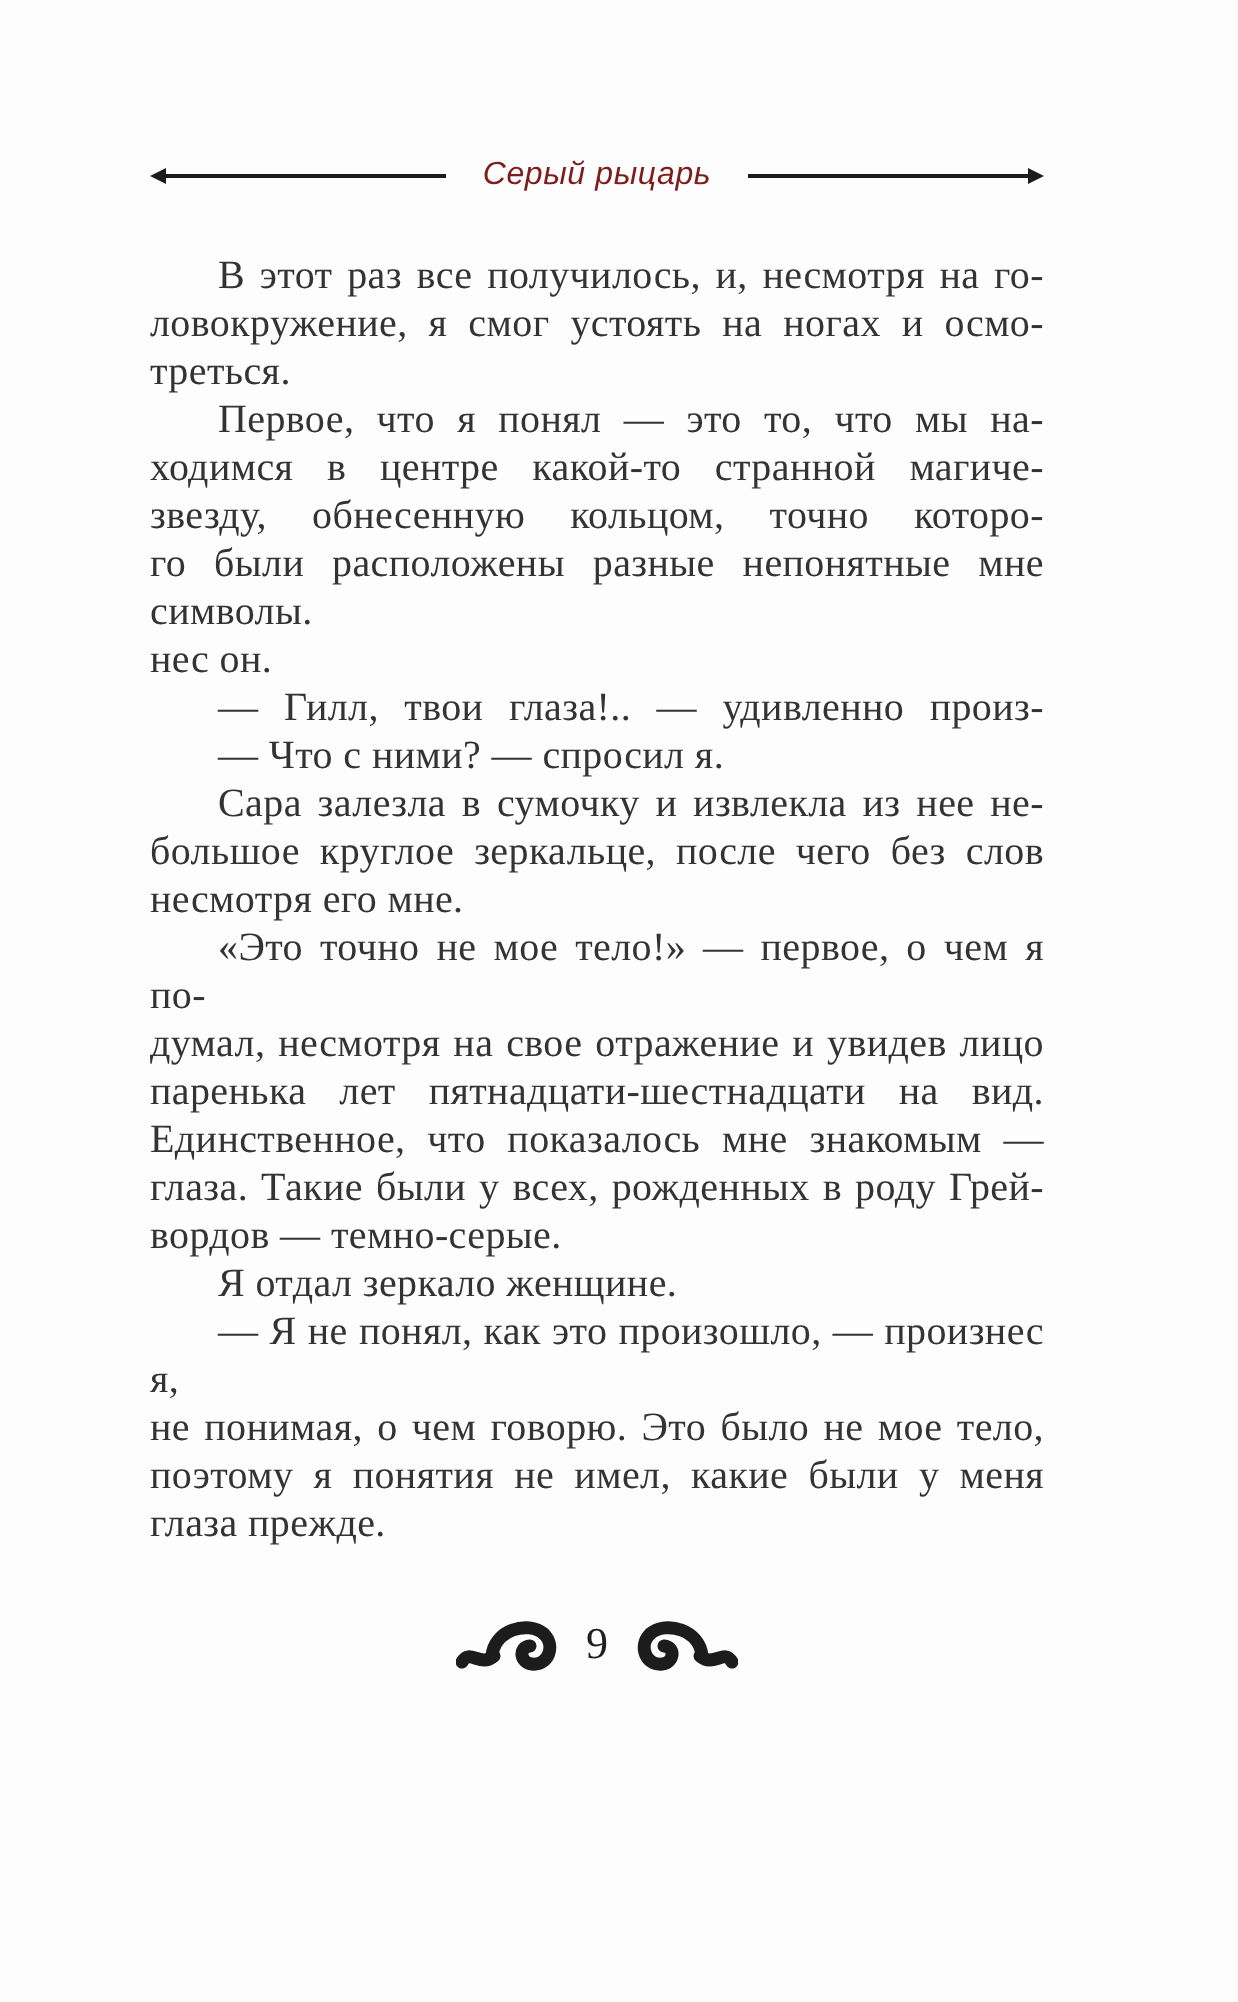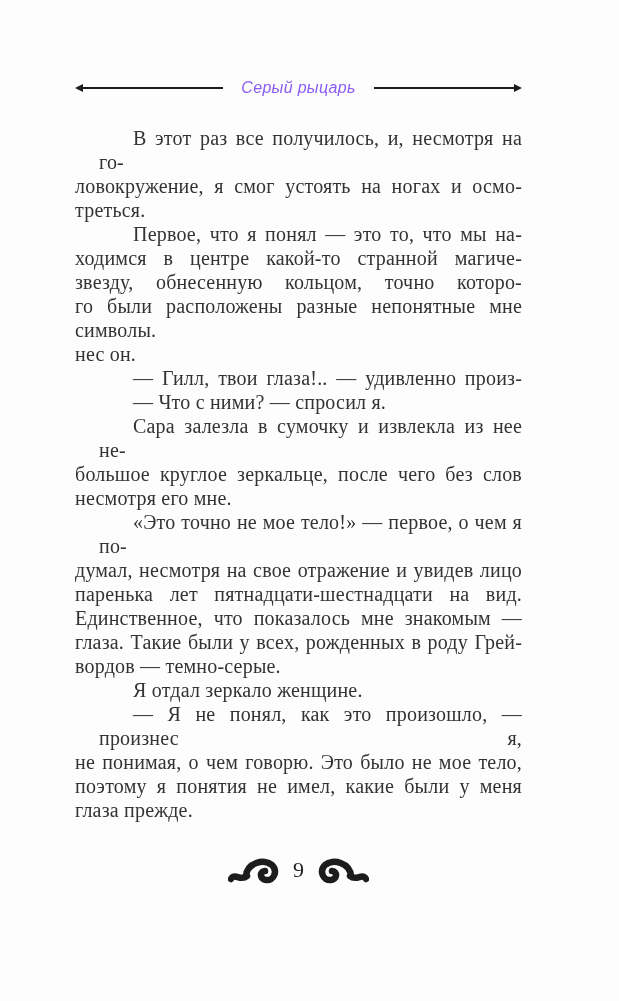--- a/index.html
+++ b/index.html
@@ -39,39 +39,39 @@
     height: 0;
     border-top: 2px solid var(--ornament);
   }
   .tip { width: 0; height: 0; border-style: solid; }
   .tip-left  { border-width: 4px 8px 4px 0; border-color: transparent var(--ornament) transparent transparent; }
   .tip-right { border-width: 4px 0 4px 8px; border-color: transparent transparent transparent var(--ornament); }
   .header-title {
     font-family: "Liberation Sans", "DejaVu Sans", sans-serif;
     font-style: italic;
     font-size: 16px;
-    color: #8b5cf6;
+    color: #7f1d1d;
     margin: 0 18px;
     white-space: nowrap;
     letter-spacing: 0.3px;
   }
   
   .body-text {
     margin-top: 27px;
     font-size: 20px;
     line-height: 24px;
     letter-spacing: 0.2px;
   }
   .para { }
   .line {
     text-align: justify;
     text-align-last: justify;
     white-space: normal;
   }
-  .line.first { text-indent: 34px; margin-left: 24px; }
+  .line.first { text-indent: 34px; }
   .line.last  { text-align-last: left; }
   
   .footer {
     margin-top: 31px;
     display: flex;
     align-items: center;
     justify-content: center;
     gap: 13px;
     height: 36px;
   }

